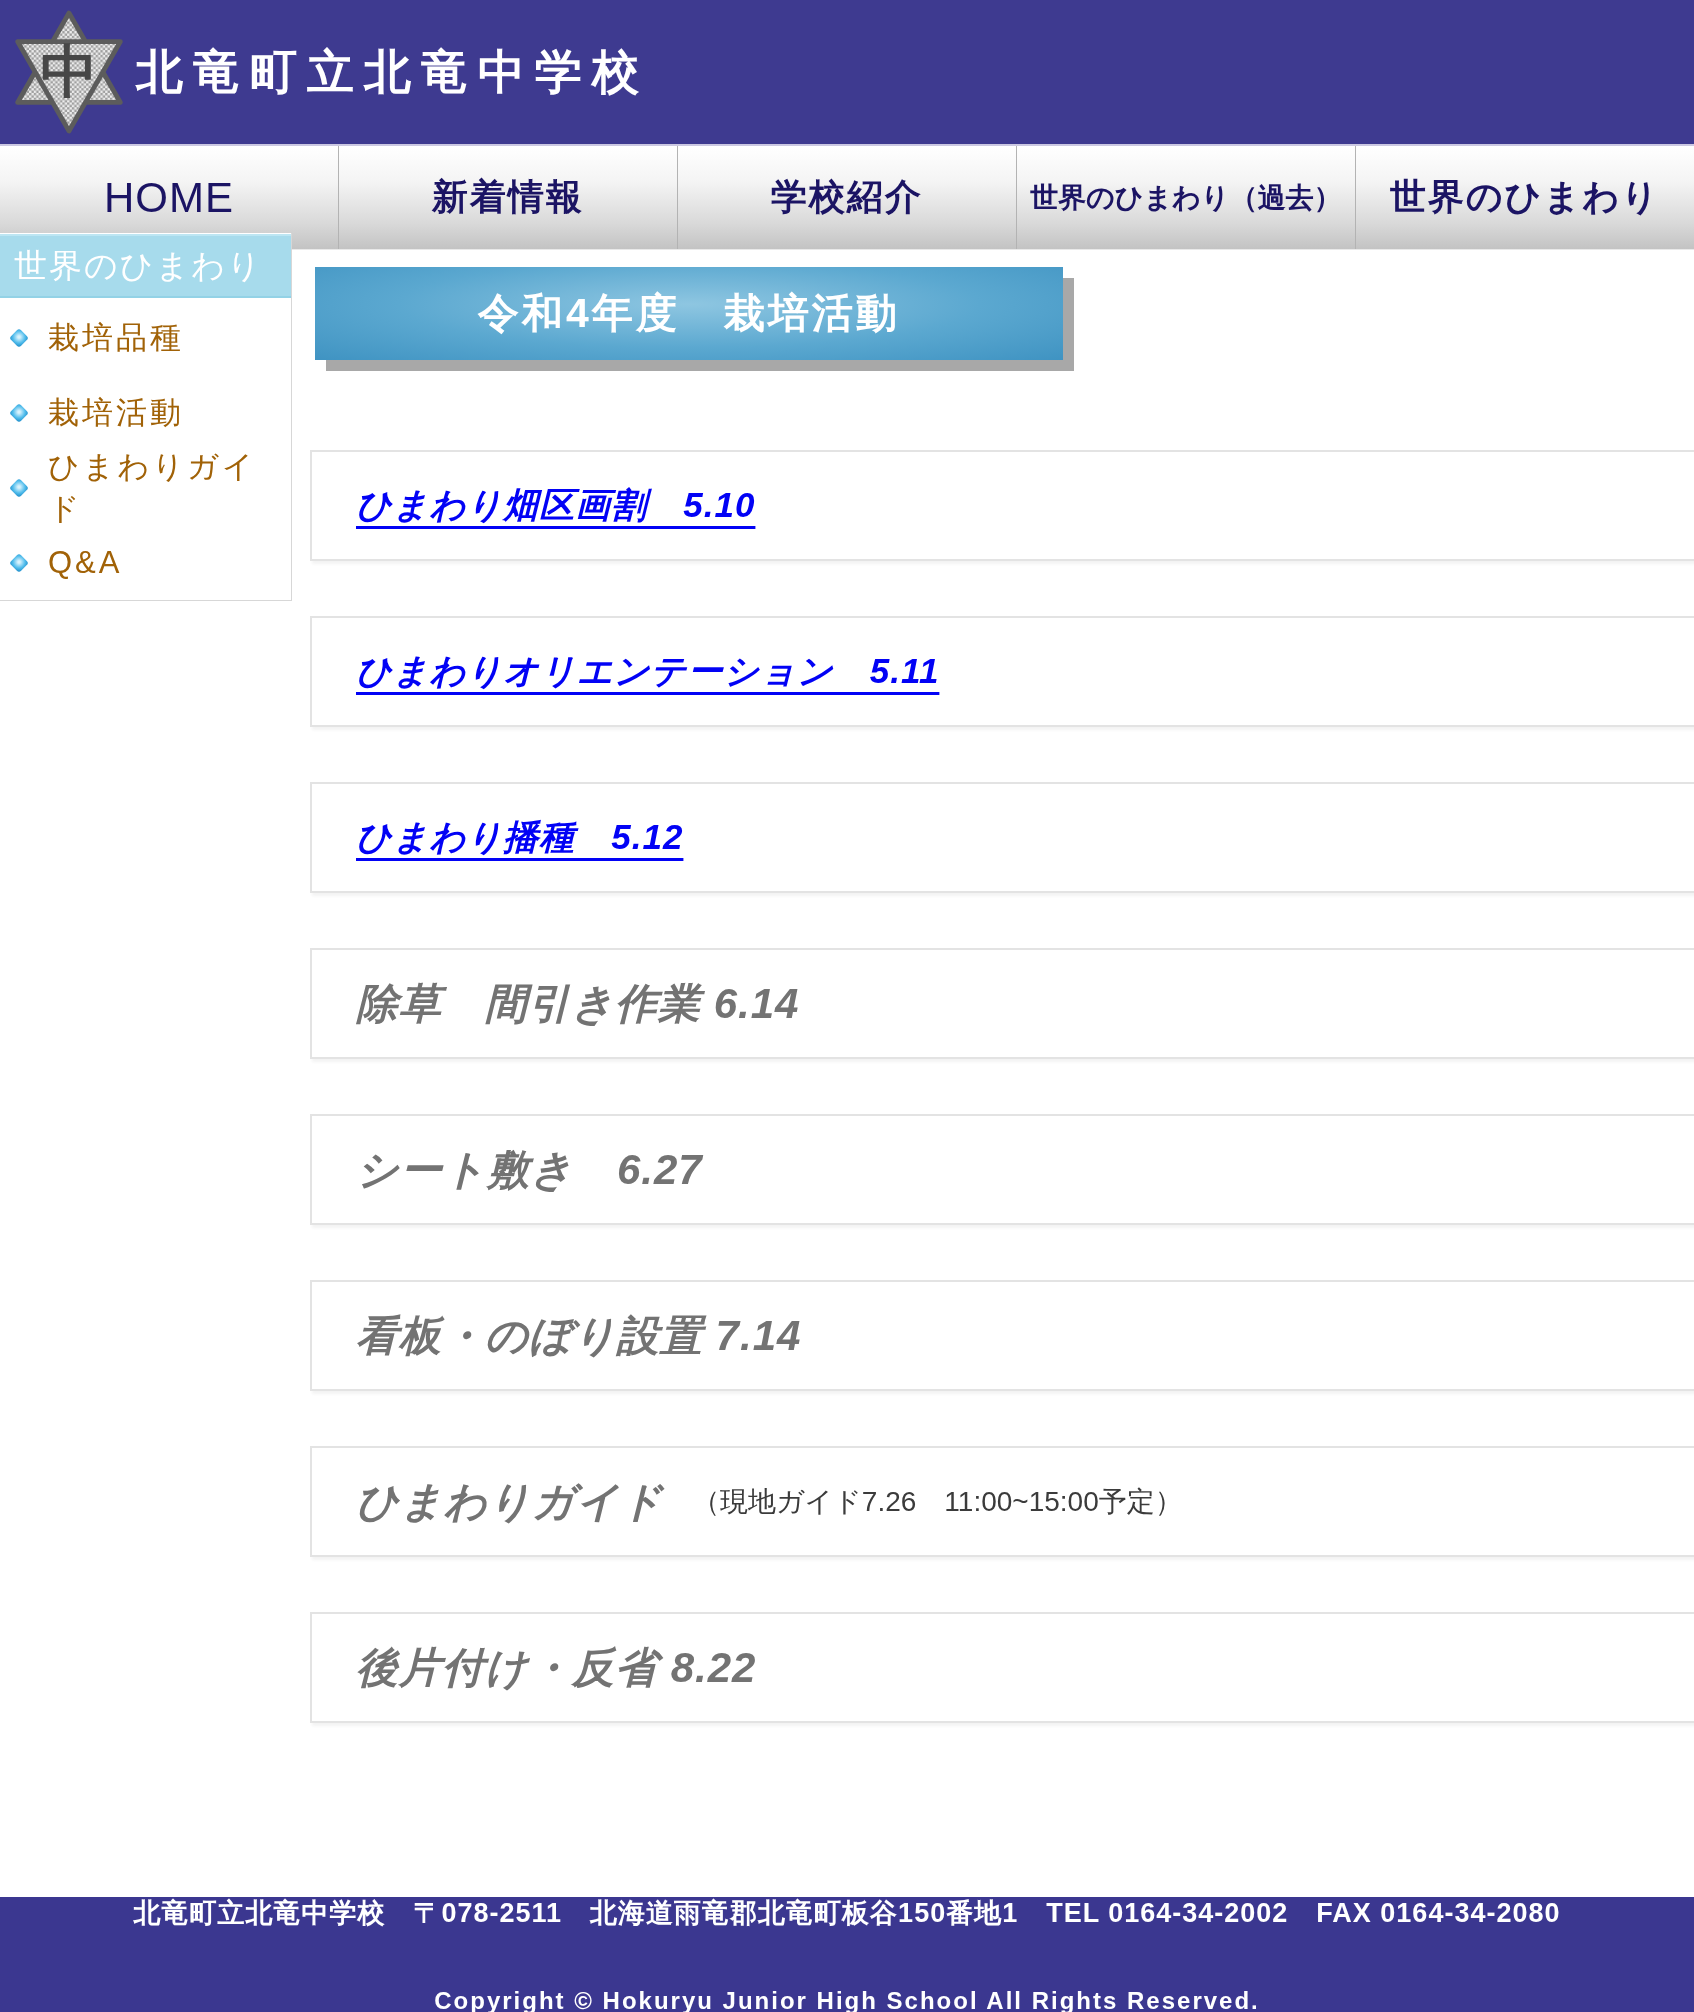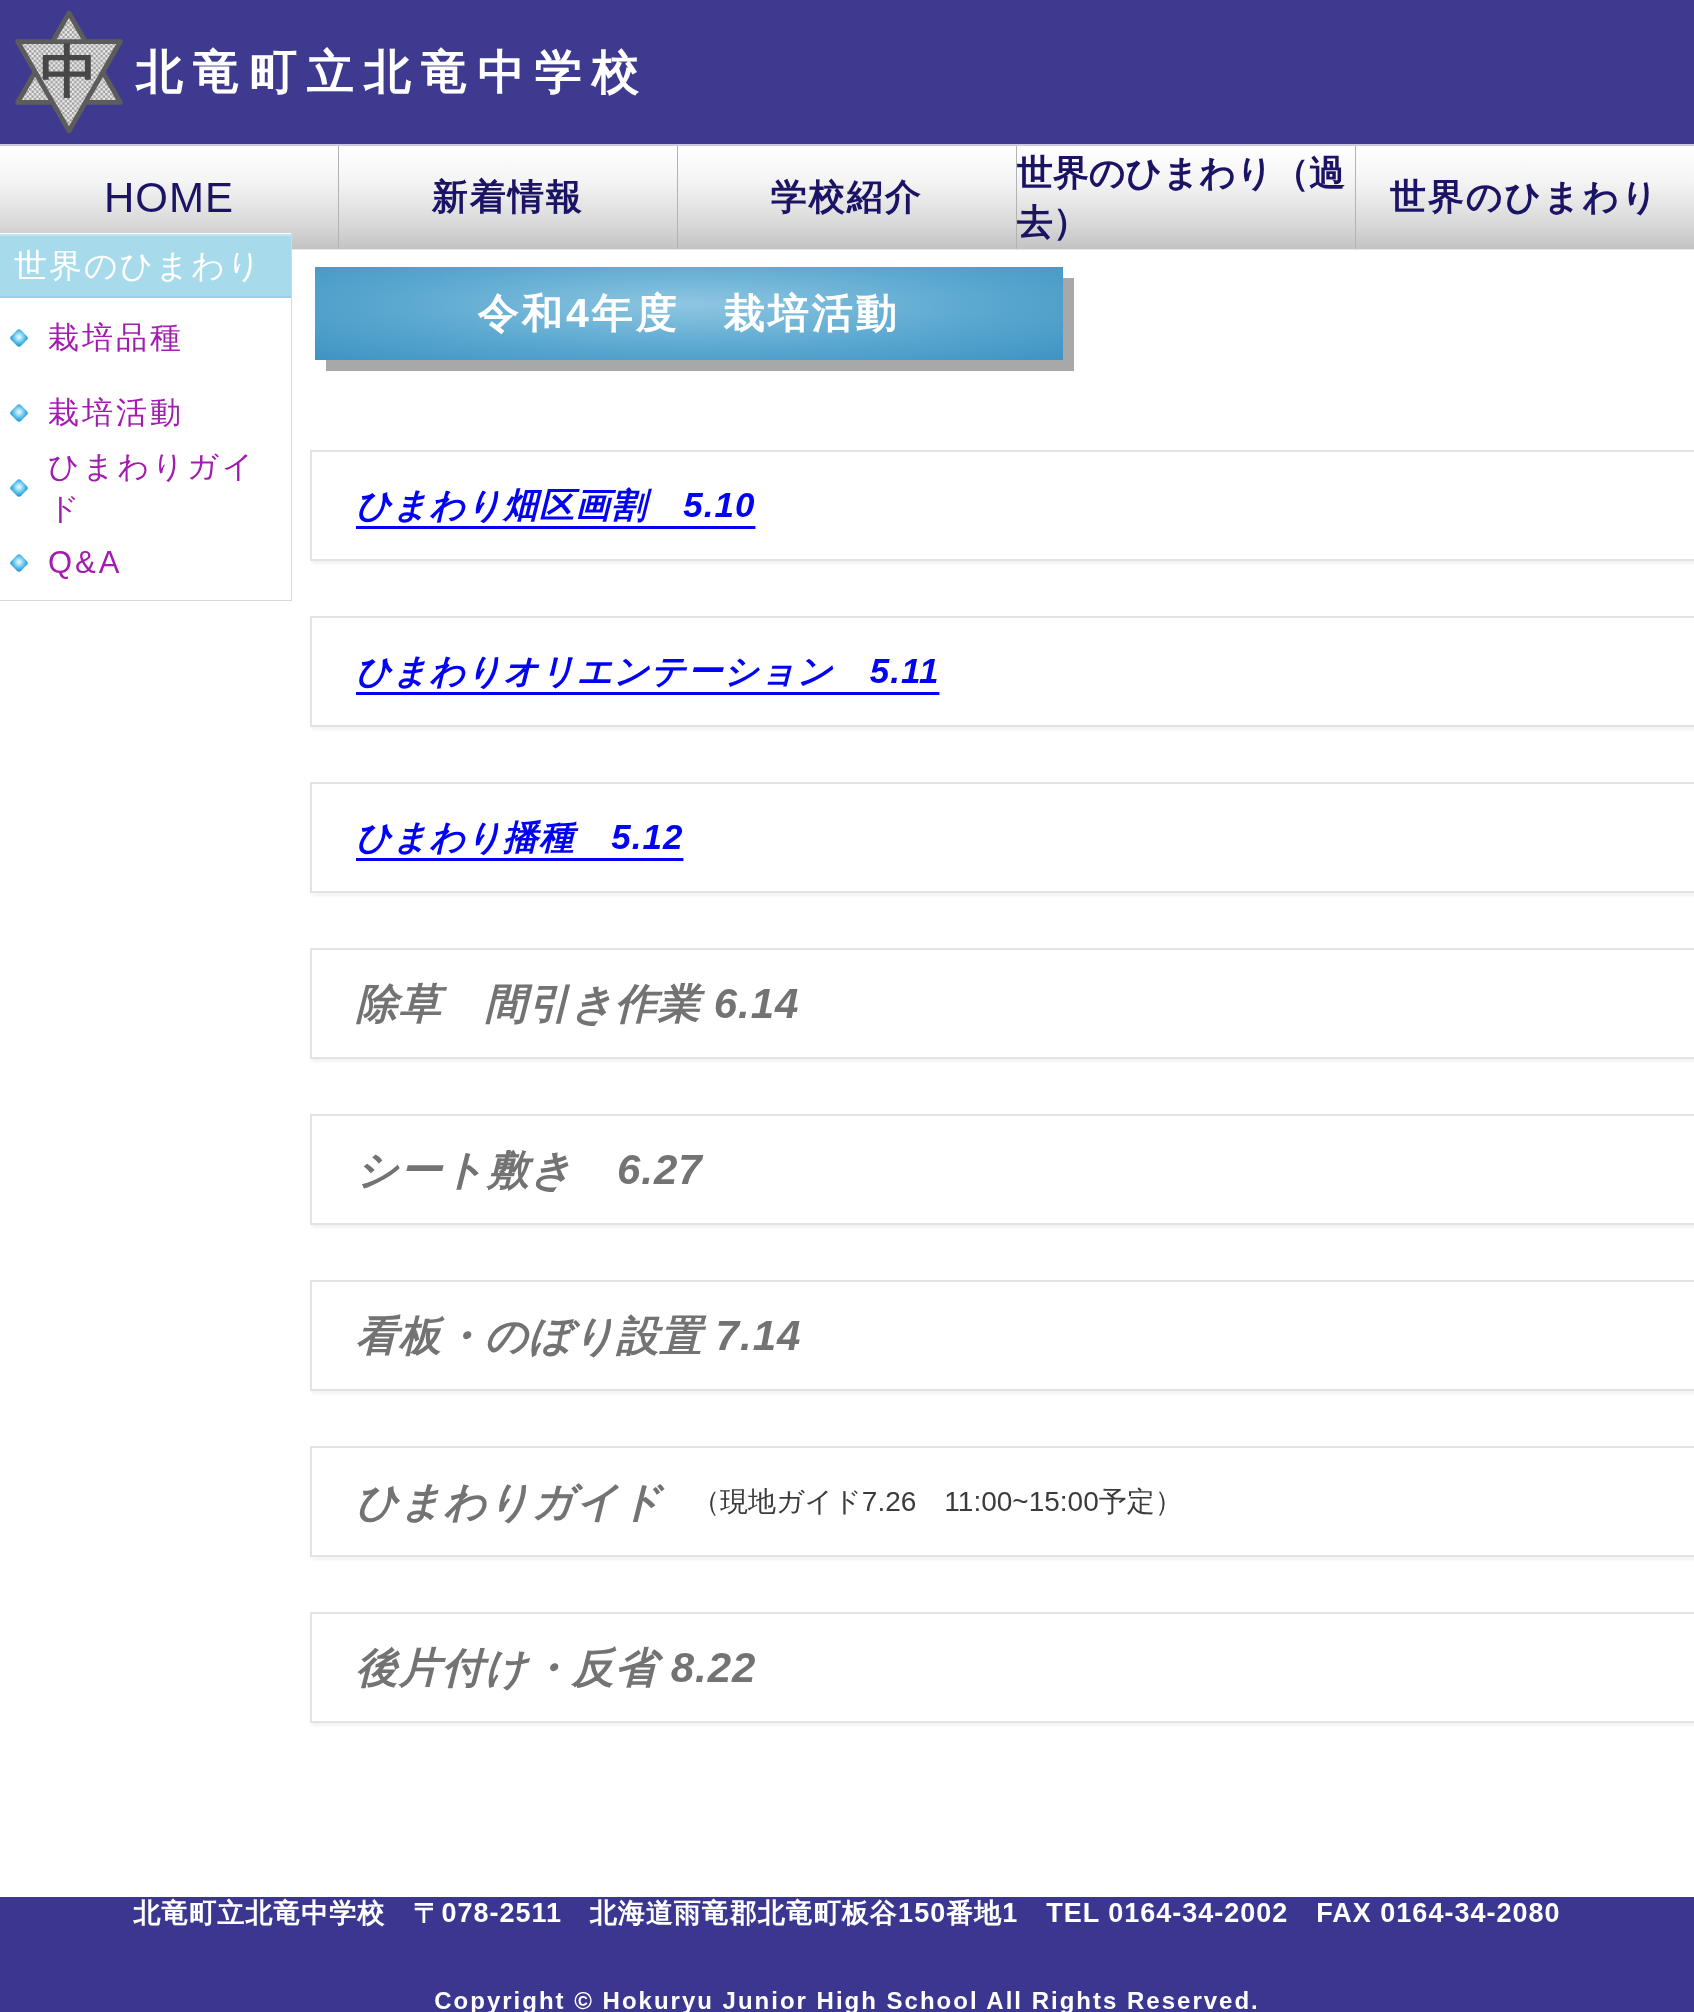--- a/index.html
+++ b/index.html
@@ -30,42 +30,42 @@
     background: linear-gradient(#ffffff 0%, #f4f4f4 35%, #d9d9d9 75%, #c3c3c3 100%);
     border-top: 2px solid #cbc8e2;
     border-bottom: 1px solid #e9e9e9;
   }
   .nav-item {
     flex: 1; display: flex; align-items: center; justify-content: center;
     color: #1b1464; font-weight: bold; font-size: 36px;
     border-left: 1px solid #b3b3b3; cursor: pointer; letter-spacing: 2px;
   }
   .nav-item:first-child { border-left: none; font-weight: normal; font-size: 42px; letter-spacing: 1px; }
-  .nav-item.small { font-size: 36px; letter-spacing: 0; }
+  .nav-item.small { font-size: 28px; letter-spacing: 0; }
 
   
   .sidebar {
     position: absolute; left: 0; top: 233px; width: 292px; height: 368px;
     background: #ffffff;
     border-right: 1px solid #d7d7d7;
     border-bottom: 1px solid #d7d7d7;
   }
   .side-head {
     height: 64px; margin-top: 1px;
     background: #a7dbec;
     border-top: 2px solid #bde6f3;
     border-bottom: 2px solid #93d2e6;
     color: #ffffff; font-size: 33px; letter-spacing: 2px;
     display: flex; align-items: center; padding-left: 14px;
     cursor: pointer;
   }
   .side-list { padding-top: 2px; }
   .side-item {
     height: 75px; display: flex; align-items: center; padding-left: 8px;
-    font-size: 31px; color: #a21caf; cursor: pointer; letter-spacing: 3px;
+    font-size: 31px; color: #a16207; cursor: pointer; letter-spacing: 3px;
   }
   .bullet {
     width: 14px; height: 14px; margin: 0 22px 0 4px; flex: 0 0 auto;
     transform: rotate(45deg); border-radius: 3px;
     background: radial-gradient(circle at 45% 45%, #d8f2fd 10%, #52bdec 55%, #0f7fc0 100%);
   }
 
   
   .banner {
     position: absolute; left: 315px; top: 267px; width: 748px; height: 93px;

